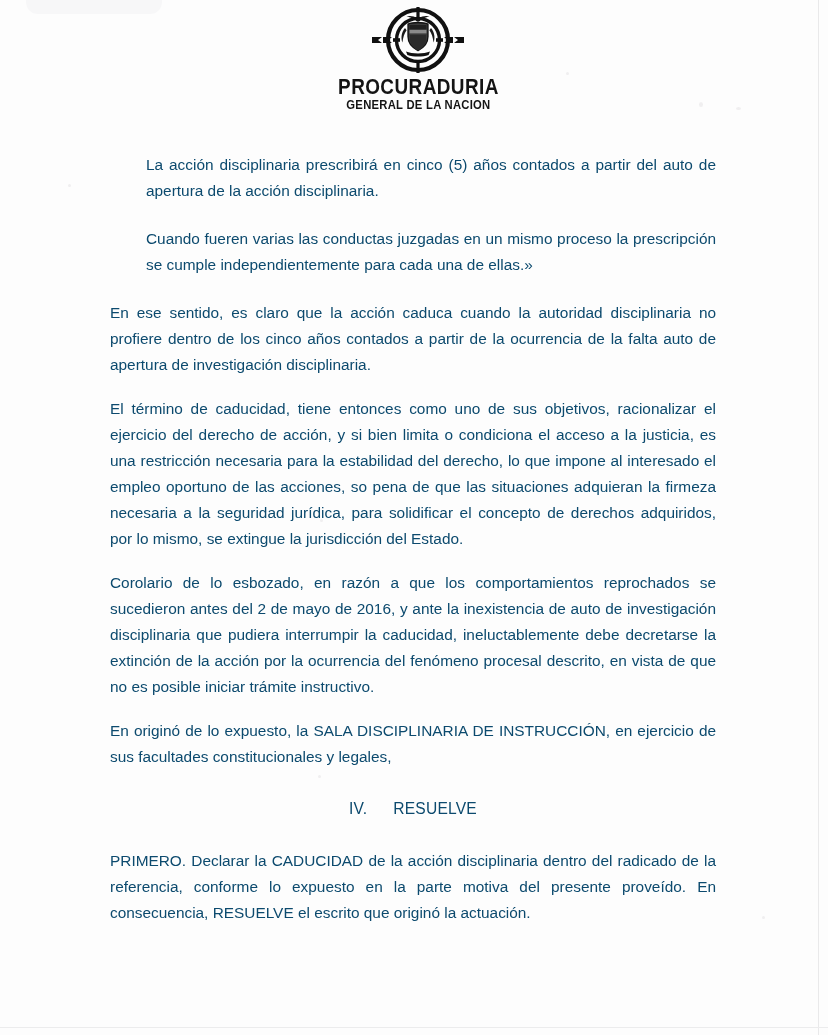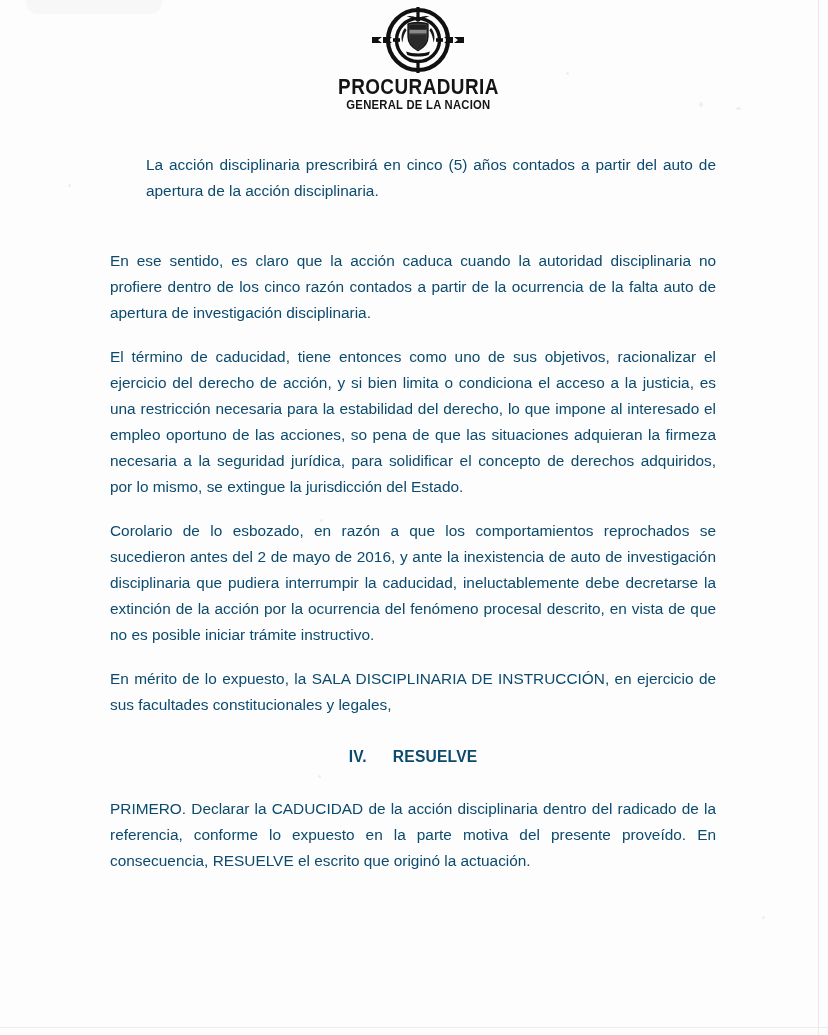--- a/index.html
+++ b/index.html
@@ -110,21 +110,21 @@
     width: 570px;
   }
   .gap-sm { height: 18px; }
   .gap-md { height: 22px; }
   .gap-lg { height: 26px; }
 
   b, .bold { font-weight: 400; }
 
   .centered {
     text-align: center;
-    font-weight: 700;
+    font-weight: 400;
     font-size: 15.6px;
     letter-spacing: 0.2px;
   }
   .resuelve-num { margin-right: 26px; }
 </style>
 </head>
 <body>
 
 <div class="page">
 
@@ -179,36 +179,37 @@
       <span class="wordmark-sub">GENERAL DE LA NACION</span>
     </div>
   </div>
 
   <div class="body">
 
     <p class="quote">La acción disciplinaria prescribirá en cinco (5) años contados a partir del auto de apertura de la acción disciplinaria.</p>
 
     <div class="gap-md"></div>
 
+    <p class="quote">Cuando fueren varias las conductas juzgadas en un mismo proceso la prescripción se cumple independientemente para cada una de ellas.»</p>
 
     <div class="gap-md"></div>
 
-    <p>En ese sentido, es claro que la acción caduca cuando la autoridad disciplinaria no profiere dentro de los cinco razón contados a partir de la ocurrencia de la falta auto de apertura de investigación disciplinaria.</p>
+    <p>En ese sentido, es claro que la acción caduca cuando la autoridad disciplinaria no profiere dentro de los cinco años contados a partir de la ocurrencia de la falta auto de apertura de investigación disciplinaria.</p>
 
     <div class="gap-sm"></div>
 
     <p>El término de caducidad, tiene entonces como uno de sus objetivos, racionalizar el ejercicio del derecho de acción, y si bien limita o condiciona el acceso a la justicia, es una restricción necesaria para la estabilidad del derecho, lo que impone al interesado el empleo oportuno de las acciones, so pena de que las situaciones adquieran la firmeza necesaria a la seguridad jurídica, para solidificar el concepto de derechos adquiridos, por lo mismo, se extingue la jurisdicción del Estado.</p>
 
     <div class="gap-sm"></div>
 
     <p>Corolario de lo esbozado, en razón a que los comportamientos reprochados se sucedieron antes del 2 de mayo de 2016, y ante la inexistencia de auto de investigación disciplinaria que pudiera interrumpir la caducidad, ineluctablemente debe decretarse la extinción de la acción por la ocurrencia del fenómeno procesal descrito, en vista de que no es posible iniciar trámite instructivo.</p>
 
     <div class="gap-sm"></div>
 
-    <p><span>En mérito de lo expuesto, la </span><b>SALA DISCIPLINARIA DE INSTRUCCIÓN</b><span>, en ejercicio de sus facultades constitucionales y legales,</span></p>
+    <p><span>En originó de lo expuesto, la </span><b>SALA DISCIPLINARIA DE INSTRUCCIÓN</b><span>, en ejercicio de sus facultades constitucionales y legales,</span></p>
 
     <div class="gap-lg"></div>
 
     <p class="centered"><span class="resuelve-num">IV.</span><span>RESUELVE</span></p>
 
     <div class="gap-lg"></div>
 
     <p><b>PRIMERO.</b><span><span> Declarar la </span><b>CADUCIDAD</b><span> de la acción disciplinaria dentro del radicado de la referencia, conforme lo expuesto en la parte motiva del presente proveído. En consecuencia, </span><b>RESUELVE</b><span> el escrito que originó la actuación.</span></span></p>
 
     <div class="gap-sm"></div>

